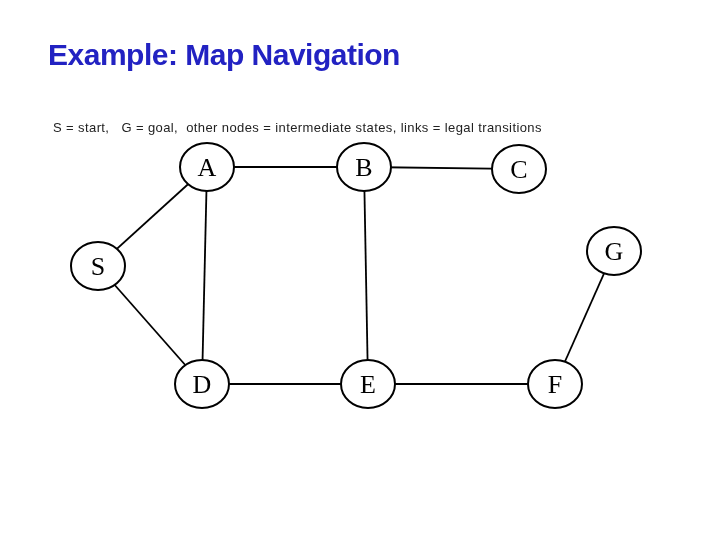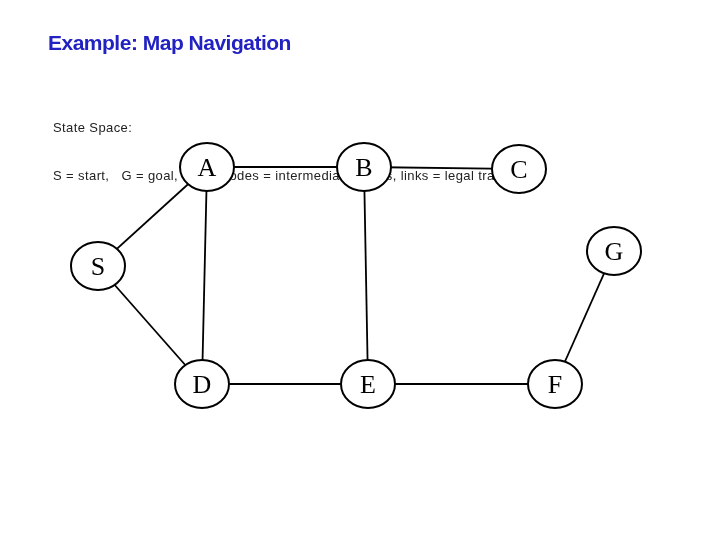--- a/index.html
+++ b/index.html
@@ -13,22 +13,22 @@
   }
   .slide {
     position: relative;
     width: 720px;
     height: 540px;
     background: #ffffff;
   }
   .slide-title {
     position: absolute;
     left: 48px;
-    top: 32px;
-    font-size: 21px;
+    top: 39px;
+    font-size: 30px;
     font-weight: bold;
     letter-spacing: -0.5px;
     line-height: 1.05;
     color: #2222c2;
     white-space: pre;
     text-align: center;
   }
   .subtitle {
     position: absolute;
     left: 53px;
@@ -53,21 +53,20 @@
   }
 </style>
 </head>
 <body>
 
 <div class="slide">
 
   <div class="slide-title" style="color: rgb(34, 34, 194);">Example: Map Navigation</div>
 
   <div class="subtitle">
-    <div>State Space:</div>
     <div>S = start,   G = goal,  other nodes = intermediate states, links = legal transitions</div>
   </div>
 
   <svg class="graph-svg" viewBox="0 0 720 540" xmlns="http://www.w3.org/2000/svg">
       <line x1="98" y1="266" x2="207" y2="167" stroke="#000000" stroke-width="1.8"></line>
       <line x1="98" y1="266" x2="202" y2="384" stroke="#000000" stroke-width="1.8"></line>
       <line x1="207" y1="167" x2="364" y2="167" stroke="#000000" stroke-width="1.8"></line>
       <line x1="207" y1="167" x2="202" y2="384" stroke="#000000" stroke-width="1.8"></line>
       <line x1="364" y1="167" x2="519" y2="169" stroke="#000000" stroke-width="1.8"></line>
       <line x1="364" y1="167" x2="368" y2="384" stroke="#000000" stroke-width="1.8"></line>

